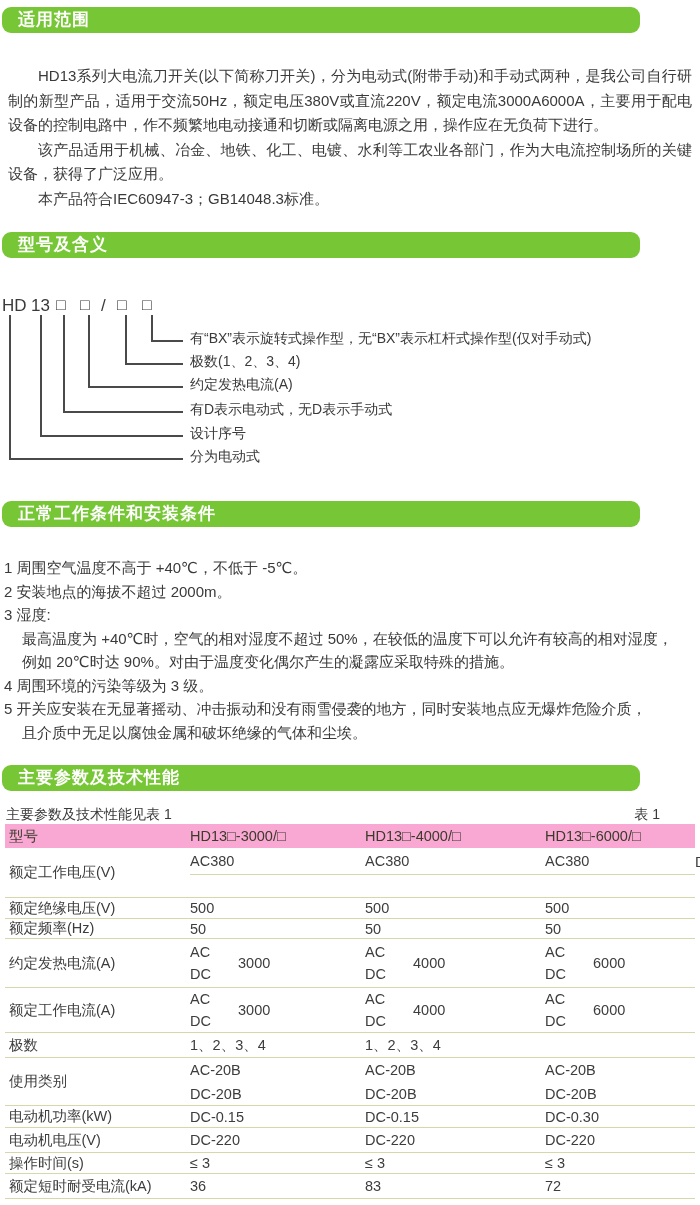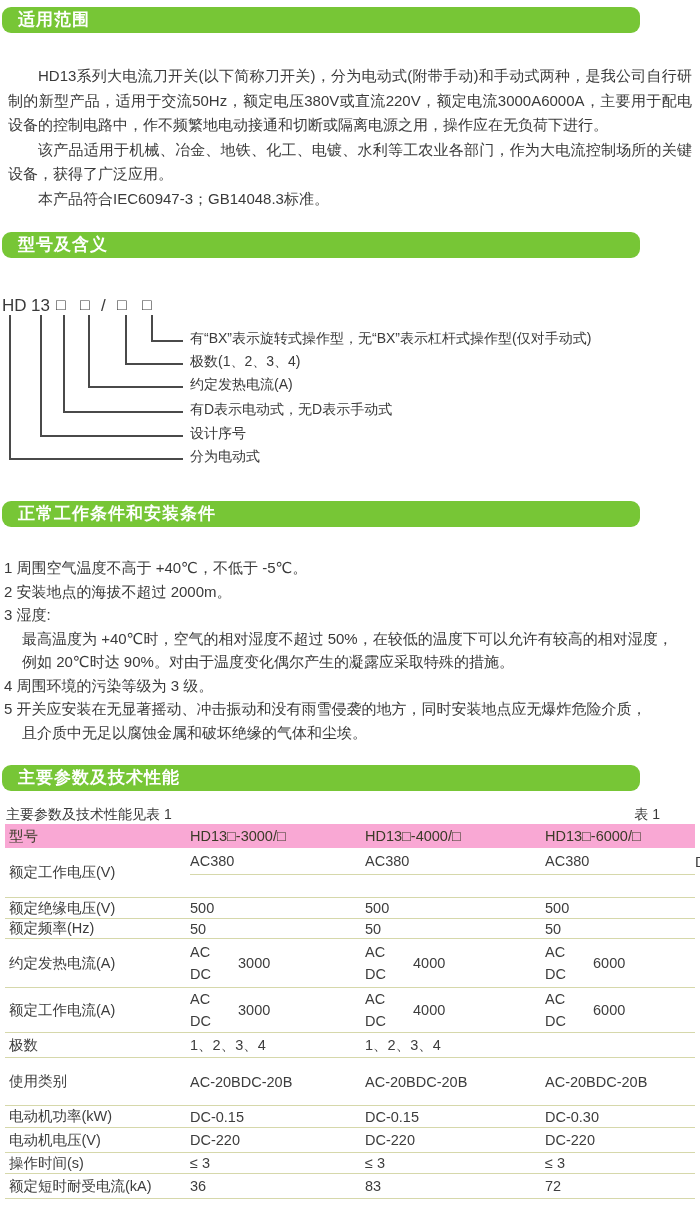--- a/index.html
+++ b/index.html
@@ -38,21 +38,21 @@
   .thead{display:flex;height:24px;background:#f9a8d4;color:#3b3b28;}
   .cL{width:185px;padding-left:4px;box-sizing:border-box;display:flex;align-items:center;}
   .c1{width:175px;display:flex;align-items:center;}
   .c2{width:180px;display:flex;align-items:center;}
   .c3{width:150px;display:flex;align-items:center;}
   .varea{width:505px;display:flex;flex-direction:row;}
   .subrow{display:flex;height:27px;box-sizing:border-box;}
   .subrow.sep{border-bottom:1px solid #D6D8AB;}
   .acdc{display:flex;align-items:center;}
   .acdc .pref{width:48px;line-height:22px;}
-  .stack{display:flex;flex-direction:row;justify-content:center;line-height:24px;}
+  .stack{display:flex;flex-direction:column;justify-content:center;line-height:24px;}
 </style>
 </head>
 <body>
 
 <div class="bar" style="top:7px">适用范围</div>
 
 <div class="paras">
   <p>HD13系列大电流刀开关(以下简称刀开关)，分为电动式(附带手动)和手动式两种，是我公司自行研制的新型产品，适用于交流50Hz，额定电压380V或直流220V，额定电流3000A6000A，主要用于配电设备的控制电路中，作不频繁地电动接通和切断或隔离电源之用，操作应在无负荷下进行。</p>
   <p>该产品适用于机械、冶金、地铁、化工、电镀、水利等工农业各部门，作为大电流控制场所的关键设备，获得了广泛应用。</p>
   <p>本产品符合IEC60947-3；GB14048.3标准。</p>

